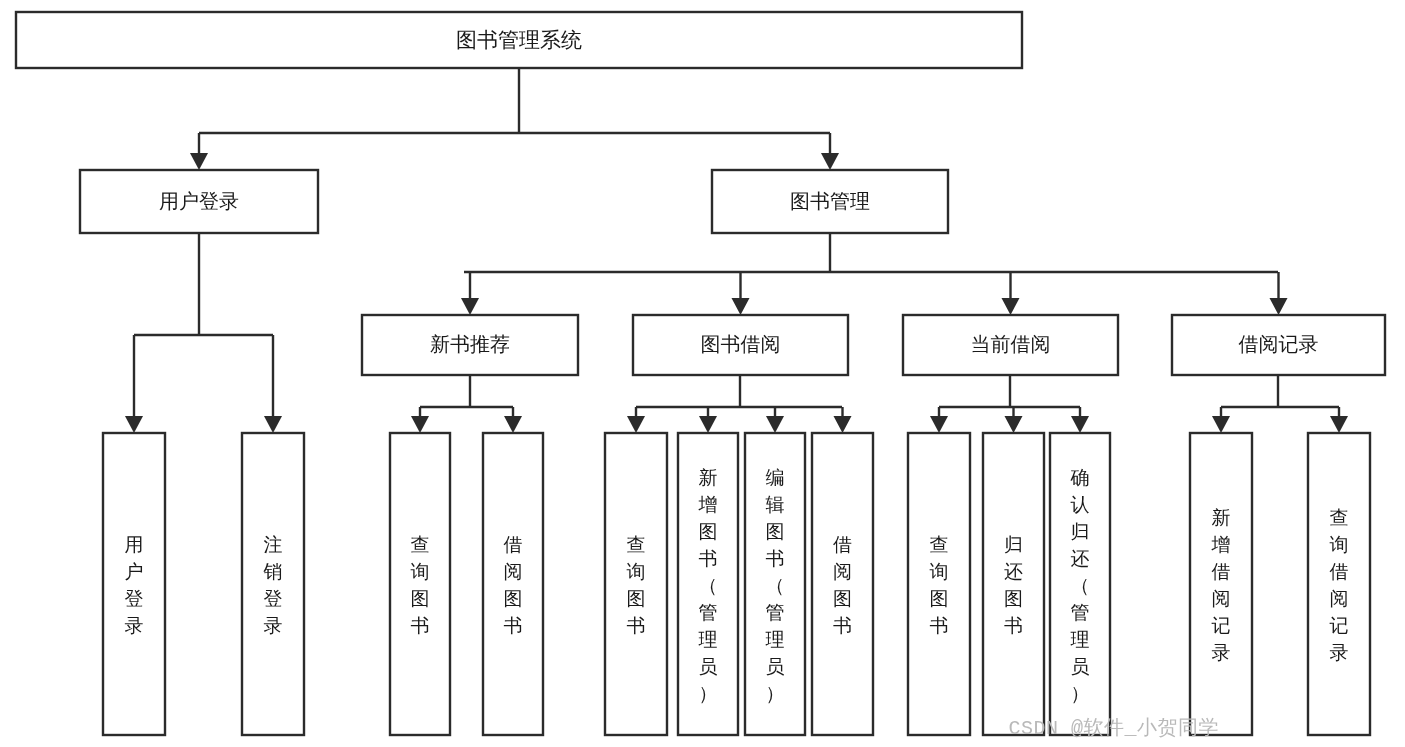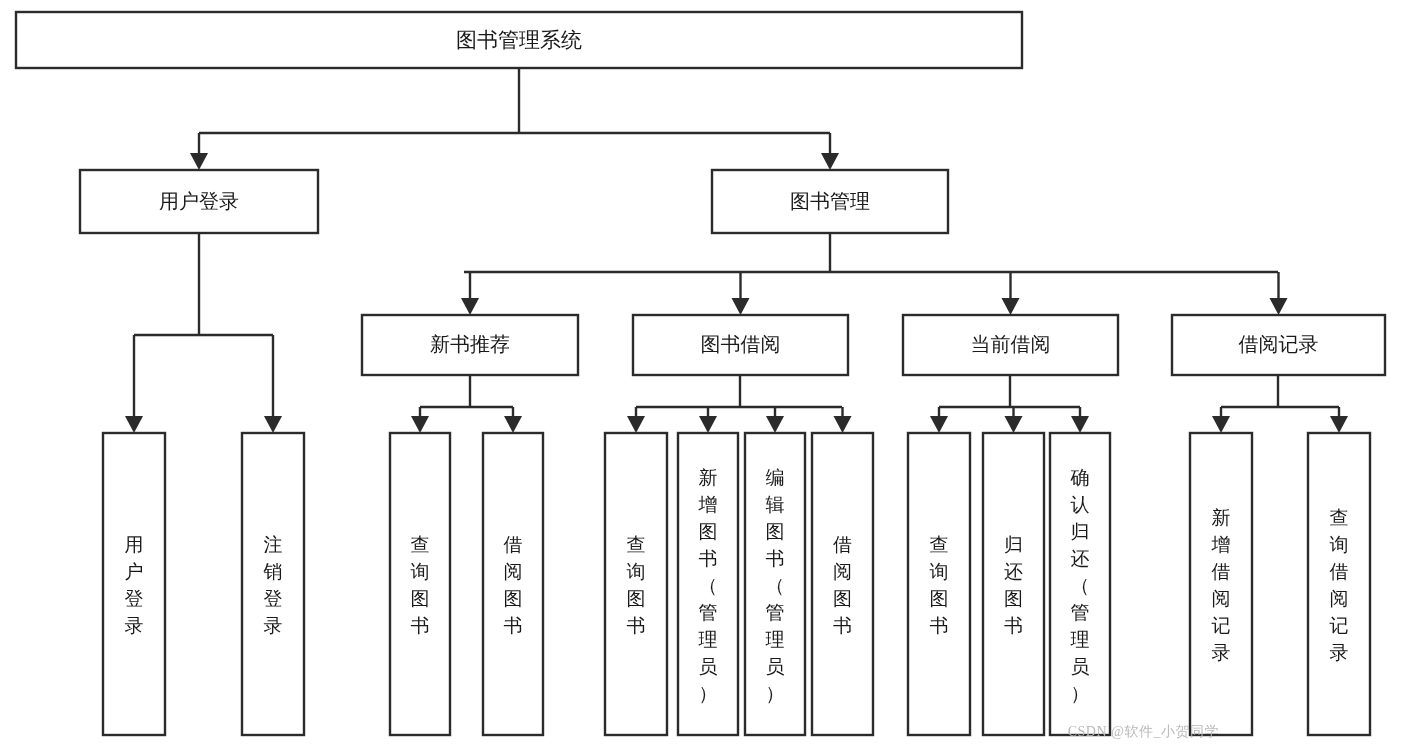--- a/index.html
+++ b/index.html
@@ -54,22 +54,22 @@
     stroke-linecap: butt;
   }
   .arrow-head {
     fill: #2b2b2b;
     stroke: none;
   }
   .watermark {
     position: absolute;
     right: 8px;
     bottom: 6px;
-    font-family: Liberation Serif, serif;
-    font-size: 14px;
+    font-family: Liberation Mono, monospace;
+    font-size: 20px;
     color: #b9b9b9;
     letter-spacing: 0.5px;
     white-space: nowrap;
     user-select: none;
   }
 </style>
 </head>
 <body>
 
 <div id="diagram-root">

